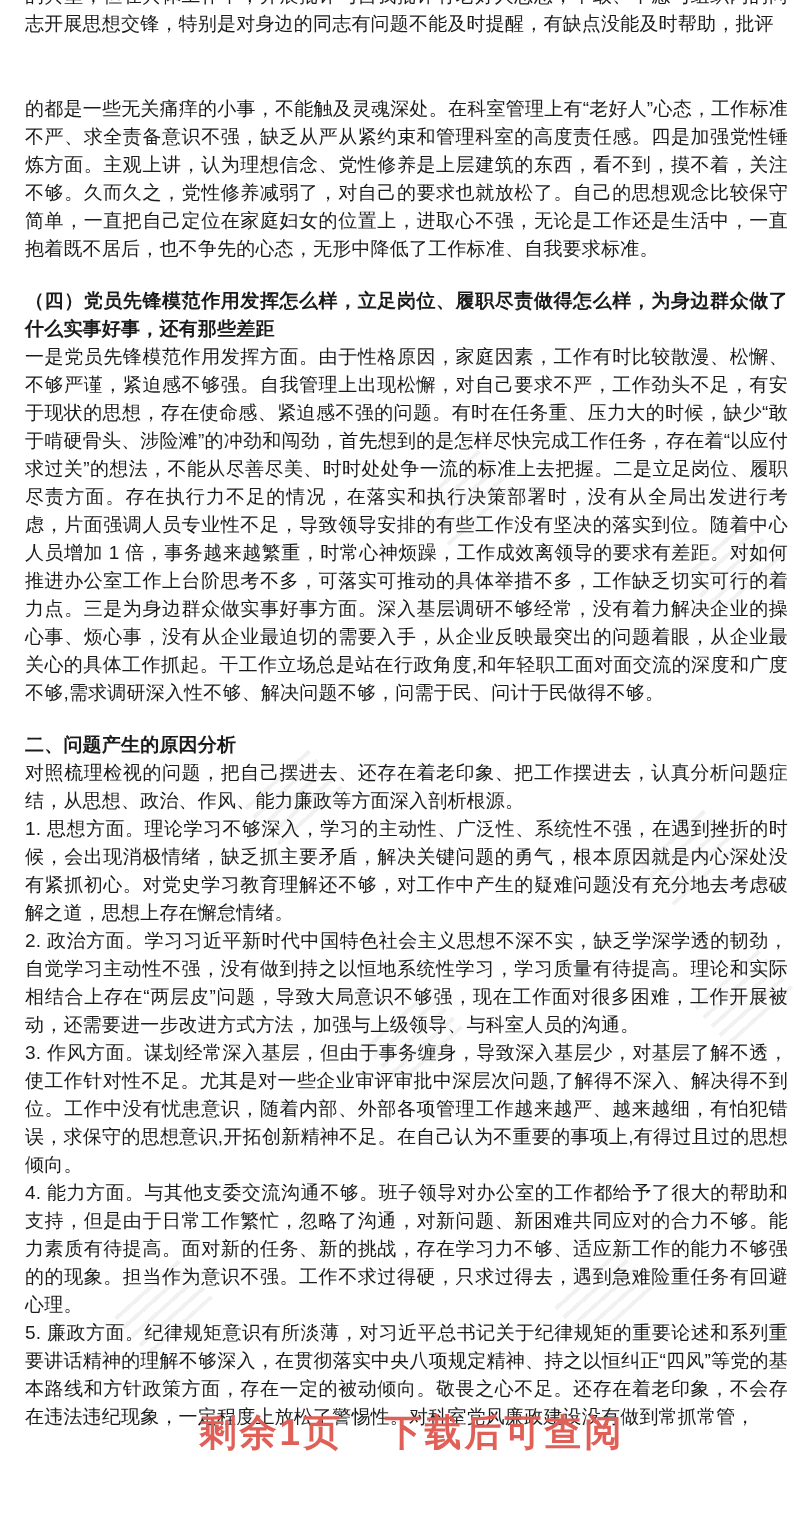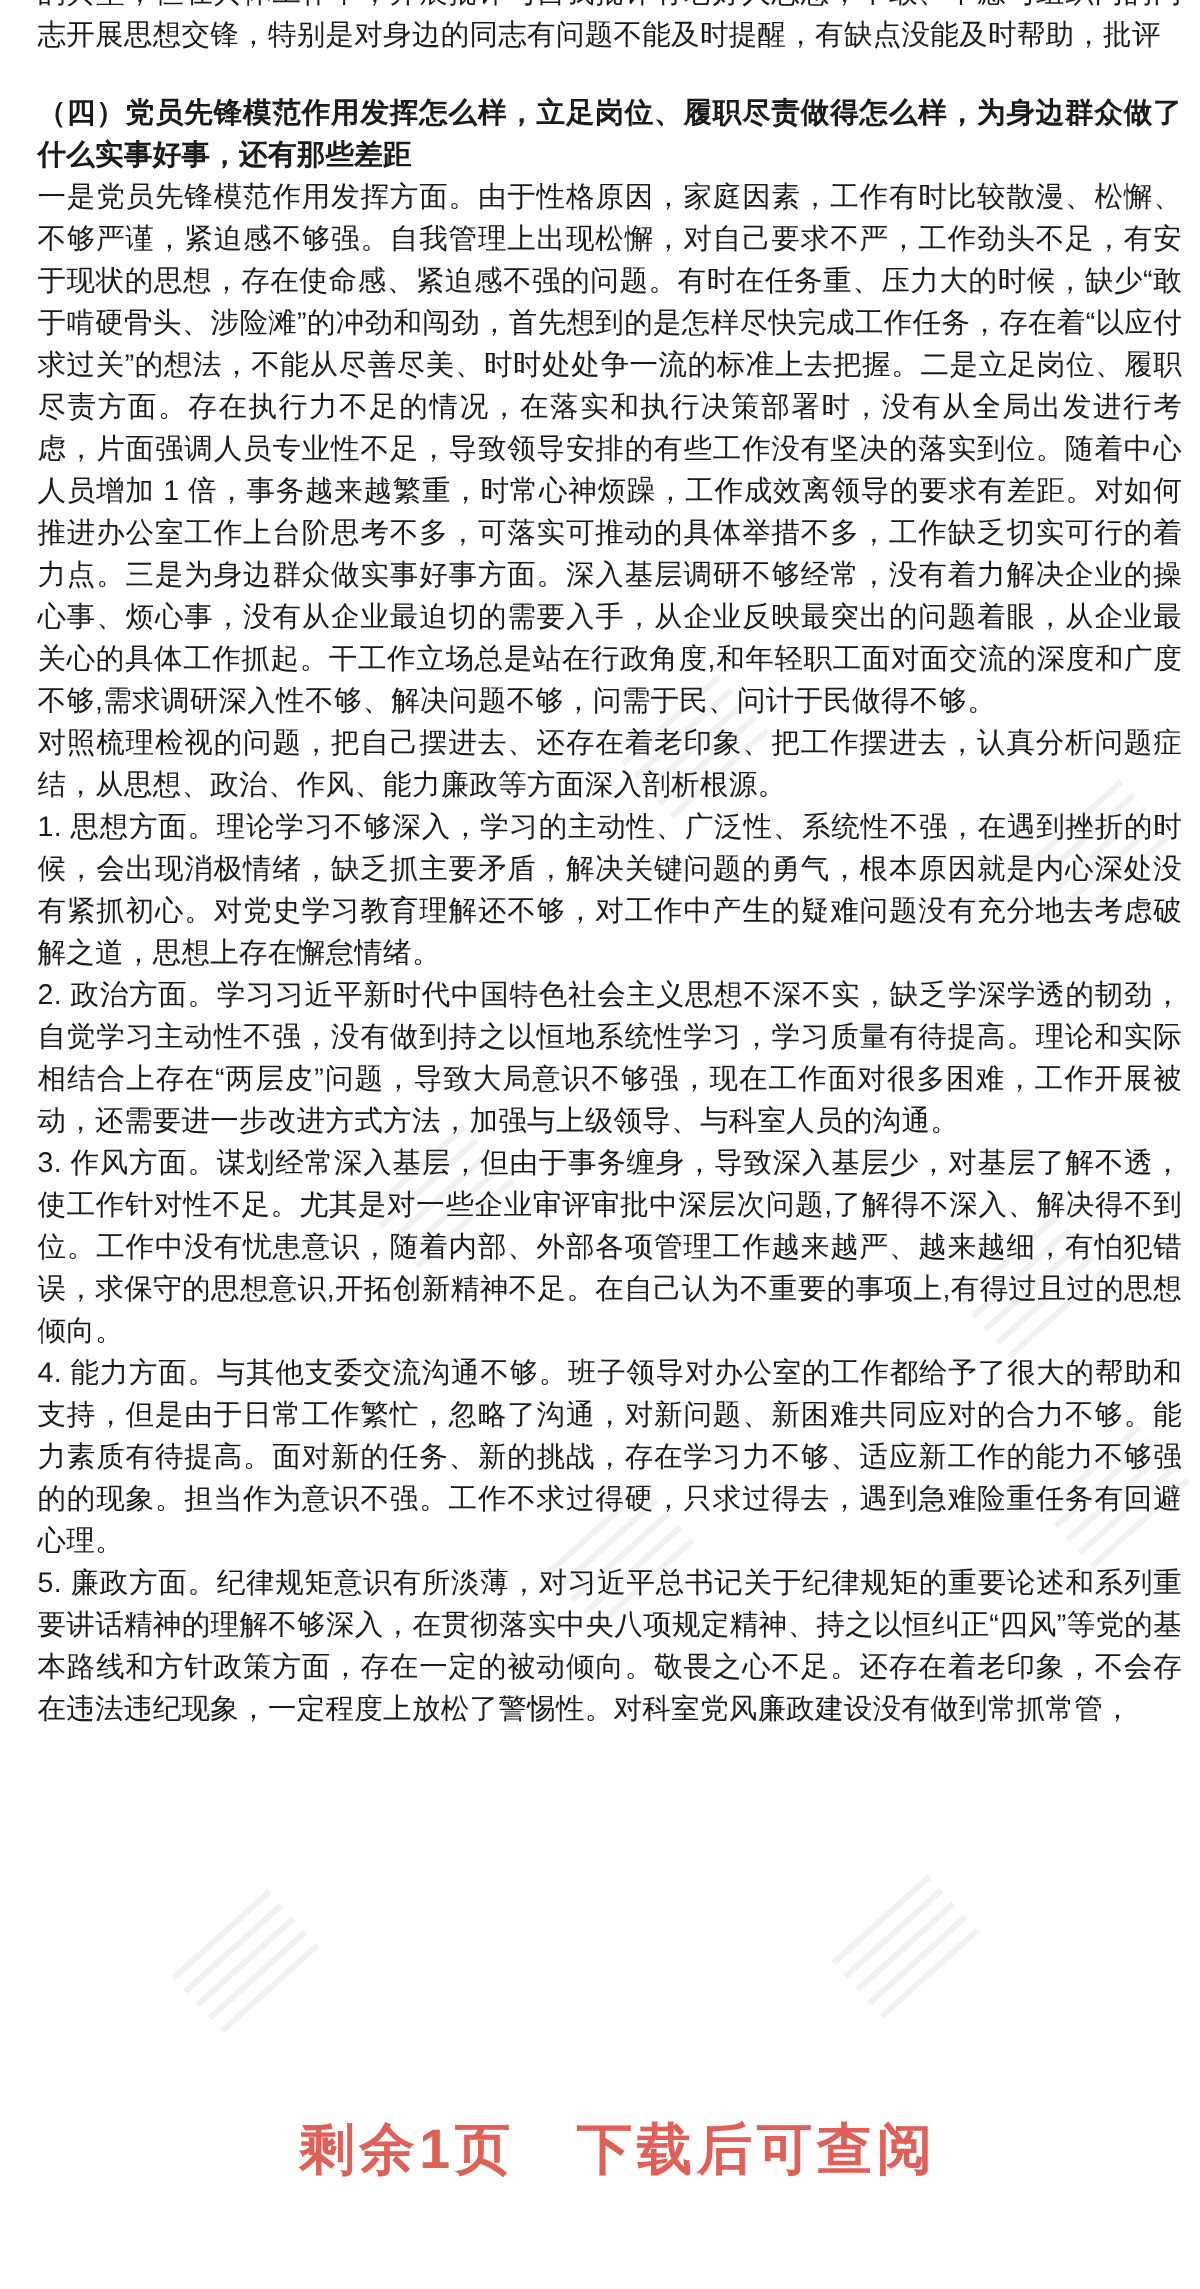--- a/index.html
+++ b/index.html
@@ -63,25 +63,27 @@
 </style>
 </head>
 <body>
 
 <div class="doc">
 
   <div class="top-clip">
     <p>的典型，但在具体工作中，开展批评与自我批评有老好人思想，不敢、不愿与组织内的同志开展思想交锋，特别是对身边的同志有问题不能及时提醒，有缺点没能及时帮助，批评</p>
   </div>
 
+  <p class="gap-after-clip">的都是一些无关痛痒的小事，不能触及灵魂深处。在科室管理上有“老好人”心态，工作标准不严、求全责备意识不强，缺乏从严从紧约束和管理科室的高度责任感。四是加强党性锤炼方面。主观上讲，认为理想信念、党性修养是上层建筑的东西，看不到，摸不着，关注不够。久而久之，党性修养减弱了，对自己的要求也就放松了。自己的思想观念比较保守简单，一直把自己定位在家庭妇女的位置上，进取心不强，无论是工作还是生活中，一直抱着既不居后，也不争先的心态，无形中降低了工作标准、自我要求标准。</p>
 
   <h3>（四）党员先锋模范作用发挥怎么样，立足岗位、履职尽责做得怎么样，为身边群众做了什么实事好事，还有那些差距</h3>
 
   <p>一是党员先锋模范作用发挥方面。由于性格原因，家庭因素，工作有时比较散漫、松懈、不够严谨，紧迫感不够强。自我管理上出现松懈，对自己要求不严，工作劲头不足，有安于现状的思想，存在使命感、紧迫感不强的问题。有时在任务重、压力大的时候，缺少“敢于啃硬骨头、涉险滩”的冲劲和闯劲，首先想到的是怎样尽快完成工作任务，存在着“以应付求过关”的想法，不能从尽善尽美、时时处处争一流的标准上去把握。二是立足岗位、履职尽责方面。存在执行力不足的情况，在落实和执行决策部署时，没有从全局出发进行考虑，片面强调人员专业性不足，导致领导安排的有些工作没有坚决的落实到位。随着中心人员增加 1 倍，事务越来越繁重，时常心神烦躁，工作成效离领导的要求有差距。对如何推进办公室工作上台阶思考不多，可落实可推动的具体举措不多，工作缺乏切实可行的着力点。三是为身边群众做实事好事方面。深入基层调研不够经常，没有着力解决企业的操心事、烦心事，没有从企业最迫切的需要入手，从企业反映最突出的问题着眼，从企业最关心的具体工作抓起。干工作立场总是站在行政角度,和年轻职工面对面交流的深度和广度不够,需求调研深入性不够、解决问题不够，问需于民、问计于民做得不够。</p>
 
+  <h3>二、问题产生的原因分析</h3>
 
   <p>对照梳理检视的问题，把自己摆进去、还存在着老印象、把工作摆进去，认真分析问题症结，从思想、政治、作风、能力廉政等方面深入剖析根源。</p>
 
   <p>1. 思想方面。理论学习不够深入，学习的主动性、广泛性、系统性不强，在遇到挫折的时候，会出现消极情绪，缺乏抓主要矛盾，解决关键问题的勇气，根本原因就是内心深处没有紧抓初心。对党史学习教育理解还不够，对工作中产生的疑难问题没有充分地去考虑破解之道，思想上存在懈怠情绪。</p>
 
   <p>2. 政治方面。学习习近平新时代中国特色社会主义思想不深不实，缺乏学深学透的韧劲，自觉学习主动性不强，没有做到持之以恒地系统性学习，学习质量有待提高。理论和实际相结合上存在“两层皮”问题，导致大局意识不够强，现在工作面对很多困难，工作开展被动，还需要进一步改进方式方法，加强与上级领导、与科室人员的沟通。</p>
 
   <p>3. 作风方面。谋划经常深入基层，但由于事务缠身，导致深入基层少，对基层了解不透，使工作针对性不足。尤其是对一些企业审评审批中深层次问题,了解得不深入、解决得不到位。工作中没有忧患意识，随着内部、外部各项管理工作越来越严、越来越细，有怕犯错误，求保守的思想意识,开拓创新精神不足。在自己认为不重要的事项上,有得过且过的思想倾向。</p>
 
   <p>4. 能力方面。与其他支委交流沟通不够。班子领导对办公室的工作都给予了很大的帮助和支持，但是由于日常工作繁忙，忽略了沟通，对新问题、新困难共同应对的合力不够。能力素质有待提高。面对新的任务、新的挑战，存在学习力不够、适应新工作的能力不够强的的现象。担当作为意识不强。工作不求过得硬，只求过得去，遇到急难险重任务有回避心理。</p>

